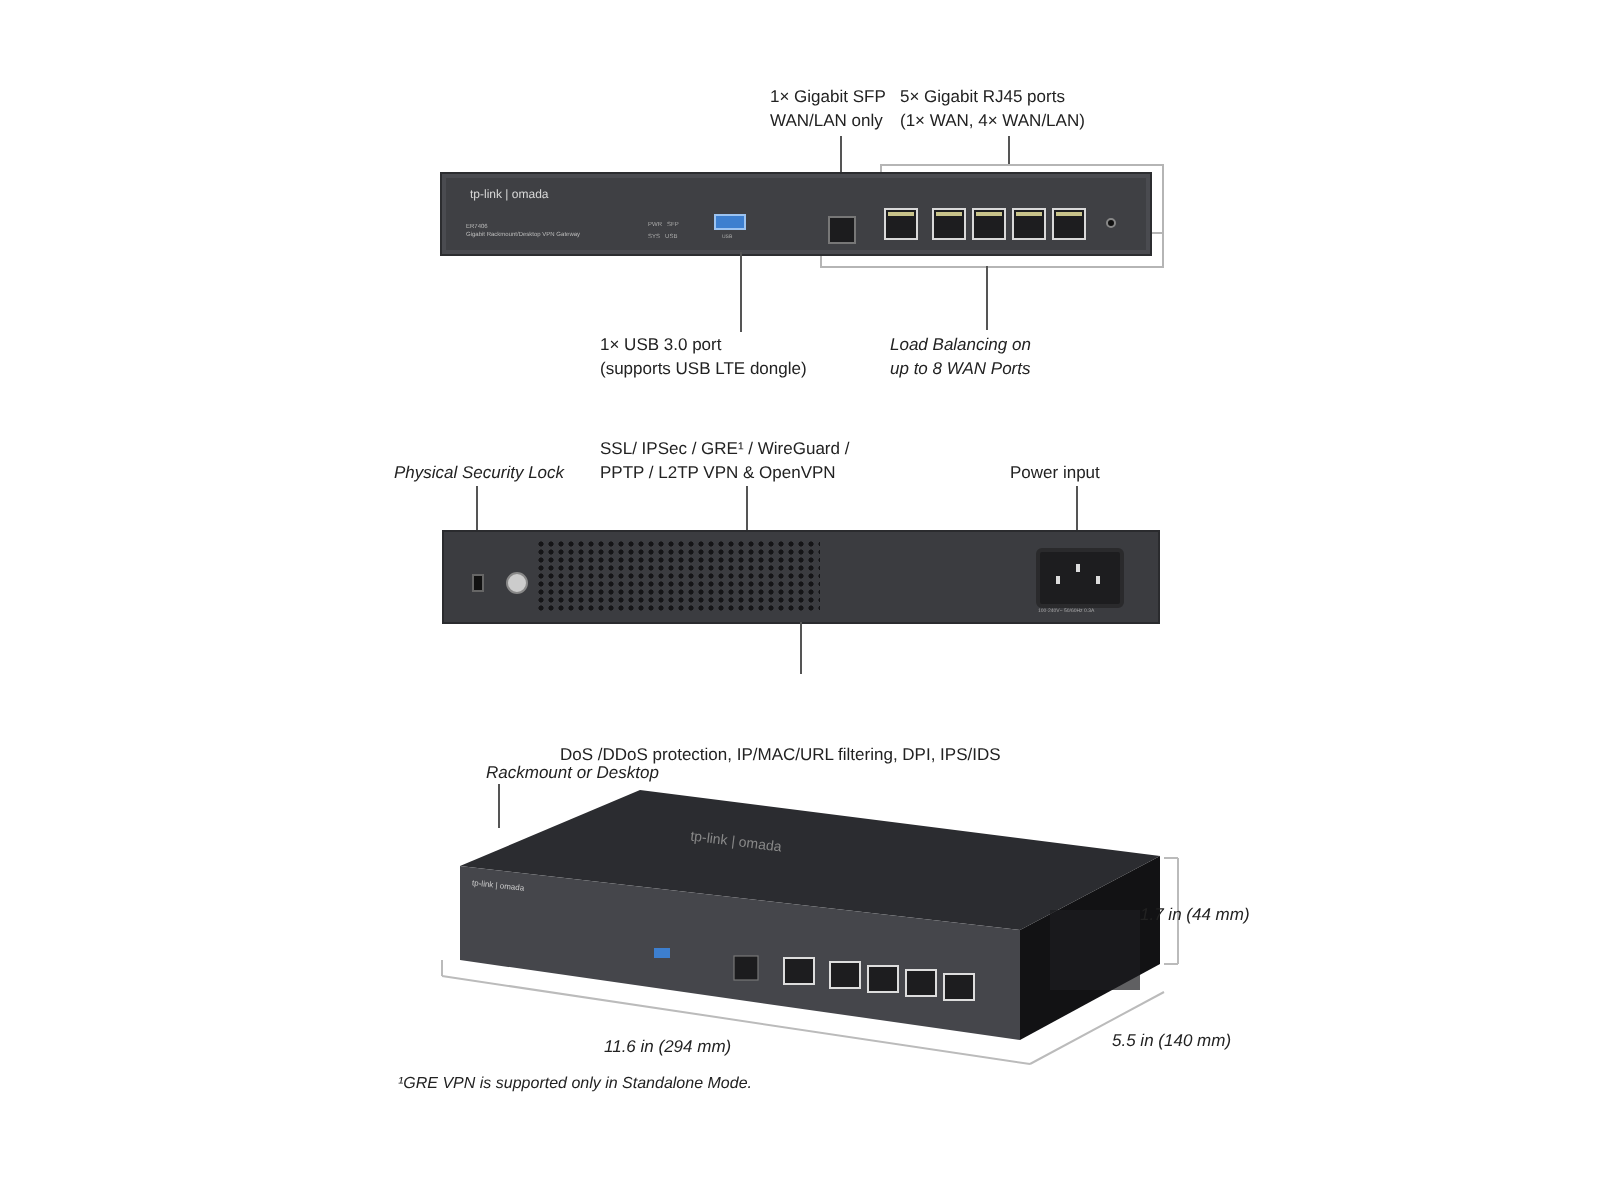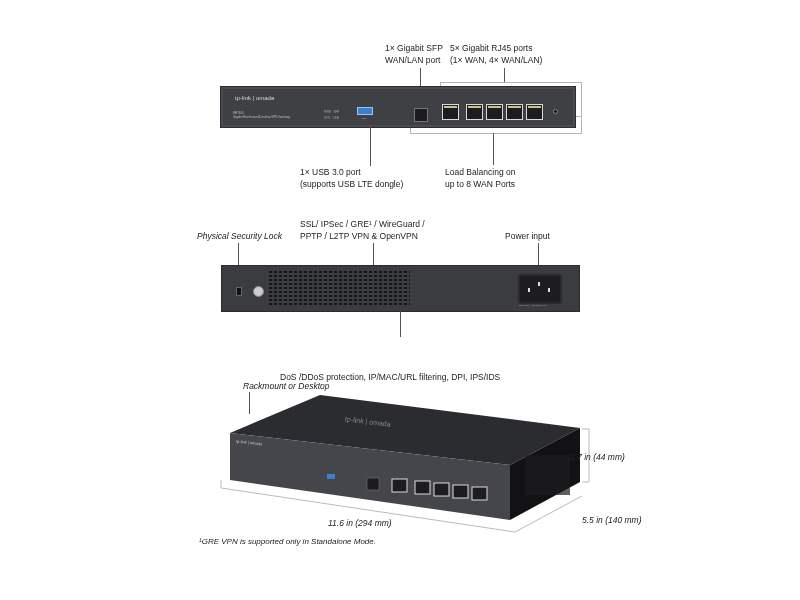--- a/index.html
+++ b/index.html
@@ -34,21 +34,21 @@
   .ground { position:absolute; left:31px; top:20px; width:9px; height:9px; border-radius:50%; background:#ccc; border:1px solid #888; }
   .power { position:absolute; left:296px; top:8px; width:40px; height:26px; background:#1d1d1f; border:2px solid #2a2a2c; border-radius:3px; }
   .power .pin { position:absolute; width:2px; height:4px; background:#ddd; }
 </style>
 </head>
 <body>
 
 <div>
   <div class="label" style="left:385px; top:42px; width:80px;">
     <div>1× Gigabit SFP</div>
-    <div>WAN/LAN port</div>
+    <div>WAN/LAN only</div>
   </div>
   <div class="label" style="left:450px; top:42px; width:110px;">
     <div>5× Gigabit RJ45 ports</div>
     <div>(1× WAN, 4× WAN/LAN)</div>
   </div>
   <div class="vline" style="left:420px; top:68px; height:40px;"></div>
   <div class="vline" style="left:504px; top:68px; height:14px;"></div>
   <div class="bracket" style="left:440px; top:82px; width:140px; height:33px;"></div>
   <div class="bracket" style="left:410px; top:115px; width:170px; height:18px; border-top:none;"></div>
 
@@ -74,21 +74,21 @@
     <div class="rj45" style="left:305px; top:17px; width:15px; height:14px;"></div>
     <div class="reset" style="left:332px; top:22px;"></div>
   </div>
 
   <div class="vline" style="left:370px; top:126px; height:40px;"></div>
   <div class="vline" style="left:493px; top:133px; height:32px;"></div>
   <div class="label" style="left:300px; top:166px; width:140px;">
     <div>1× USB 3.0 port</div>
     <div>(supports USB LTE dongle)</div>
   </div>
-  <div class="label" style="left:445px; top:166px; width:95px;">
+  <div class="label" style="left:445px; top:166px; width:95px;font-style:italic;">
     <div>Load Balancing on</div>
     <div>up to 8 WAN Ports</div>
   </div>
 </div>
 
 <div>
   <div class="label label-left" style="left:197px; top:230px;">Physical Security Lock</div>
   <div class="label" style="left:300px; top:218px; width:150px;">
     <div>SSL/ IPSec / GRE¹ / WireGuard /</div>
     <div>PPTP / L2TP VPN &amp; OpenVPN</div>
@@ -140,17 +140,17 @@
     <line x1="221" y1="488" x2="515" y2="532" stroke="#bbb" stroke-width="1"></line>
     <line x1="515" y1="532" x2="582" y2="496" stroke="#bbb" stroke-width="1"></line>
     <line x1="582" y1="429" x2="589" y2="429" stroke="#bbb" stroke-width="1"></line>
     <line x1="589" y1="429" x2="589" y2="482" stroke="#bbb" stroke-width="1"></line>
     <line x1="582" y1="482" x2="589" y2="482" stroke="#bbb" stroke-width="1"></line>
   </svg>
   <div class="abs" style="left:345px; top:418px; font-size:7px; color:#888; transform:rotate(7deg);">tp-link | omada</div>
   <div class="abs" style="left:236px; top:440px; font-size:4px; color:#ccc; transform:rotate(6deg);">tp-link | omada</div>
 
   <div class="label label-left" style="left:570px; top:451px;">1.7 in (44 mm)</div>
-  <div class="label label-left" style="left:556px; top:514px;margin-left:26px;">5.5 in (140 mm)</div>
-  <div class="label label-left" style="left:328px; top:517px;">11.6 in (294 mm)</div>
+  <div class="label label-left" style="left:556px; top:514px;">5.5 in (140 mm)</div>
+  <div class="label label-left" style="left:302px; top:517px;">11.6 in (294 mm)</div>
 </div>
 
 <div class="label label-left" style="left:199px; top:536px; font-size:8px;">¹GRE VPN is supported only in Standalone Mode.</div>
 
 </body></html>

